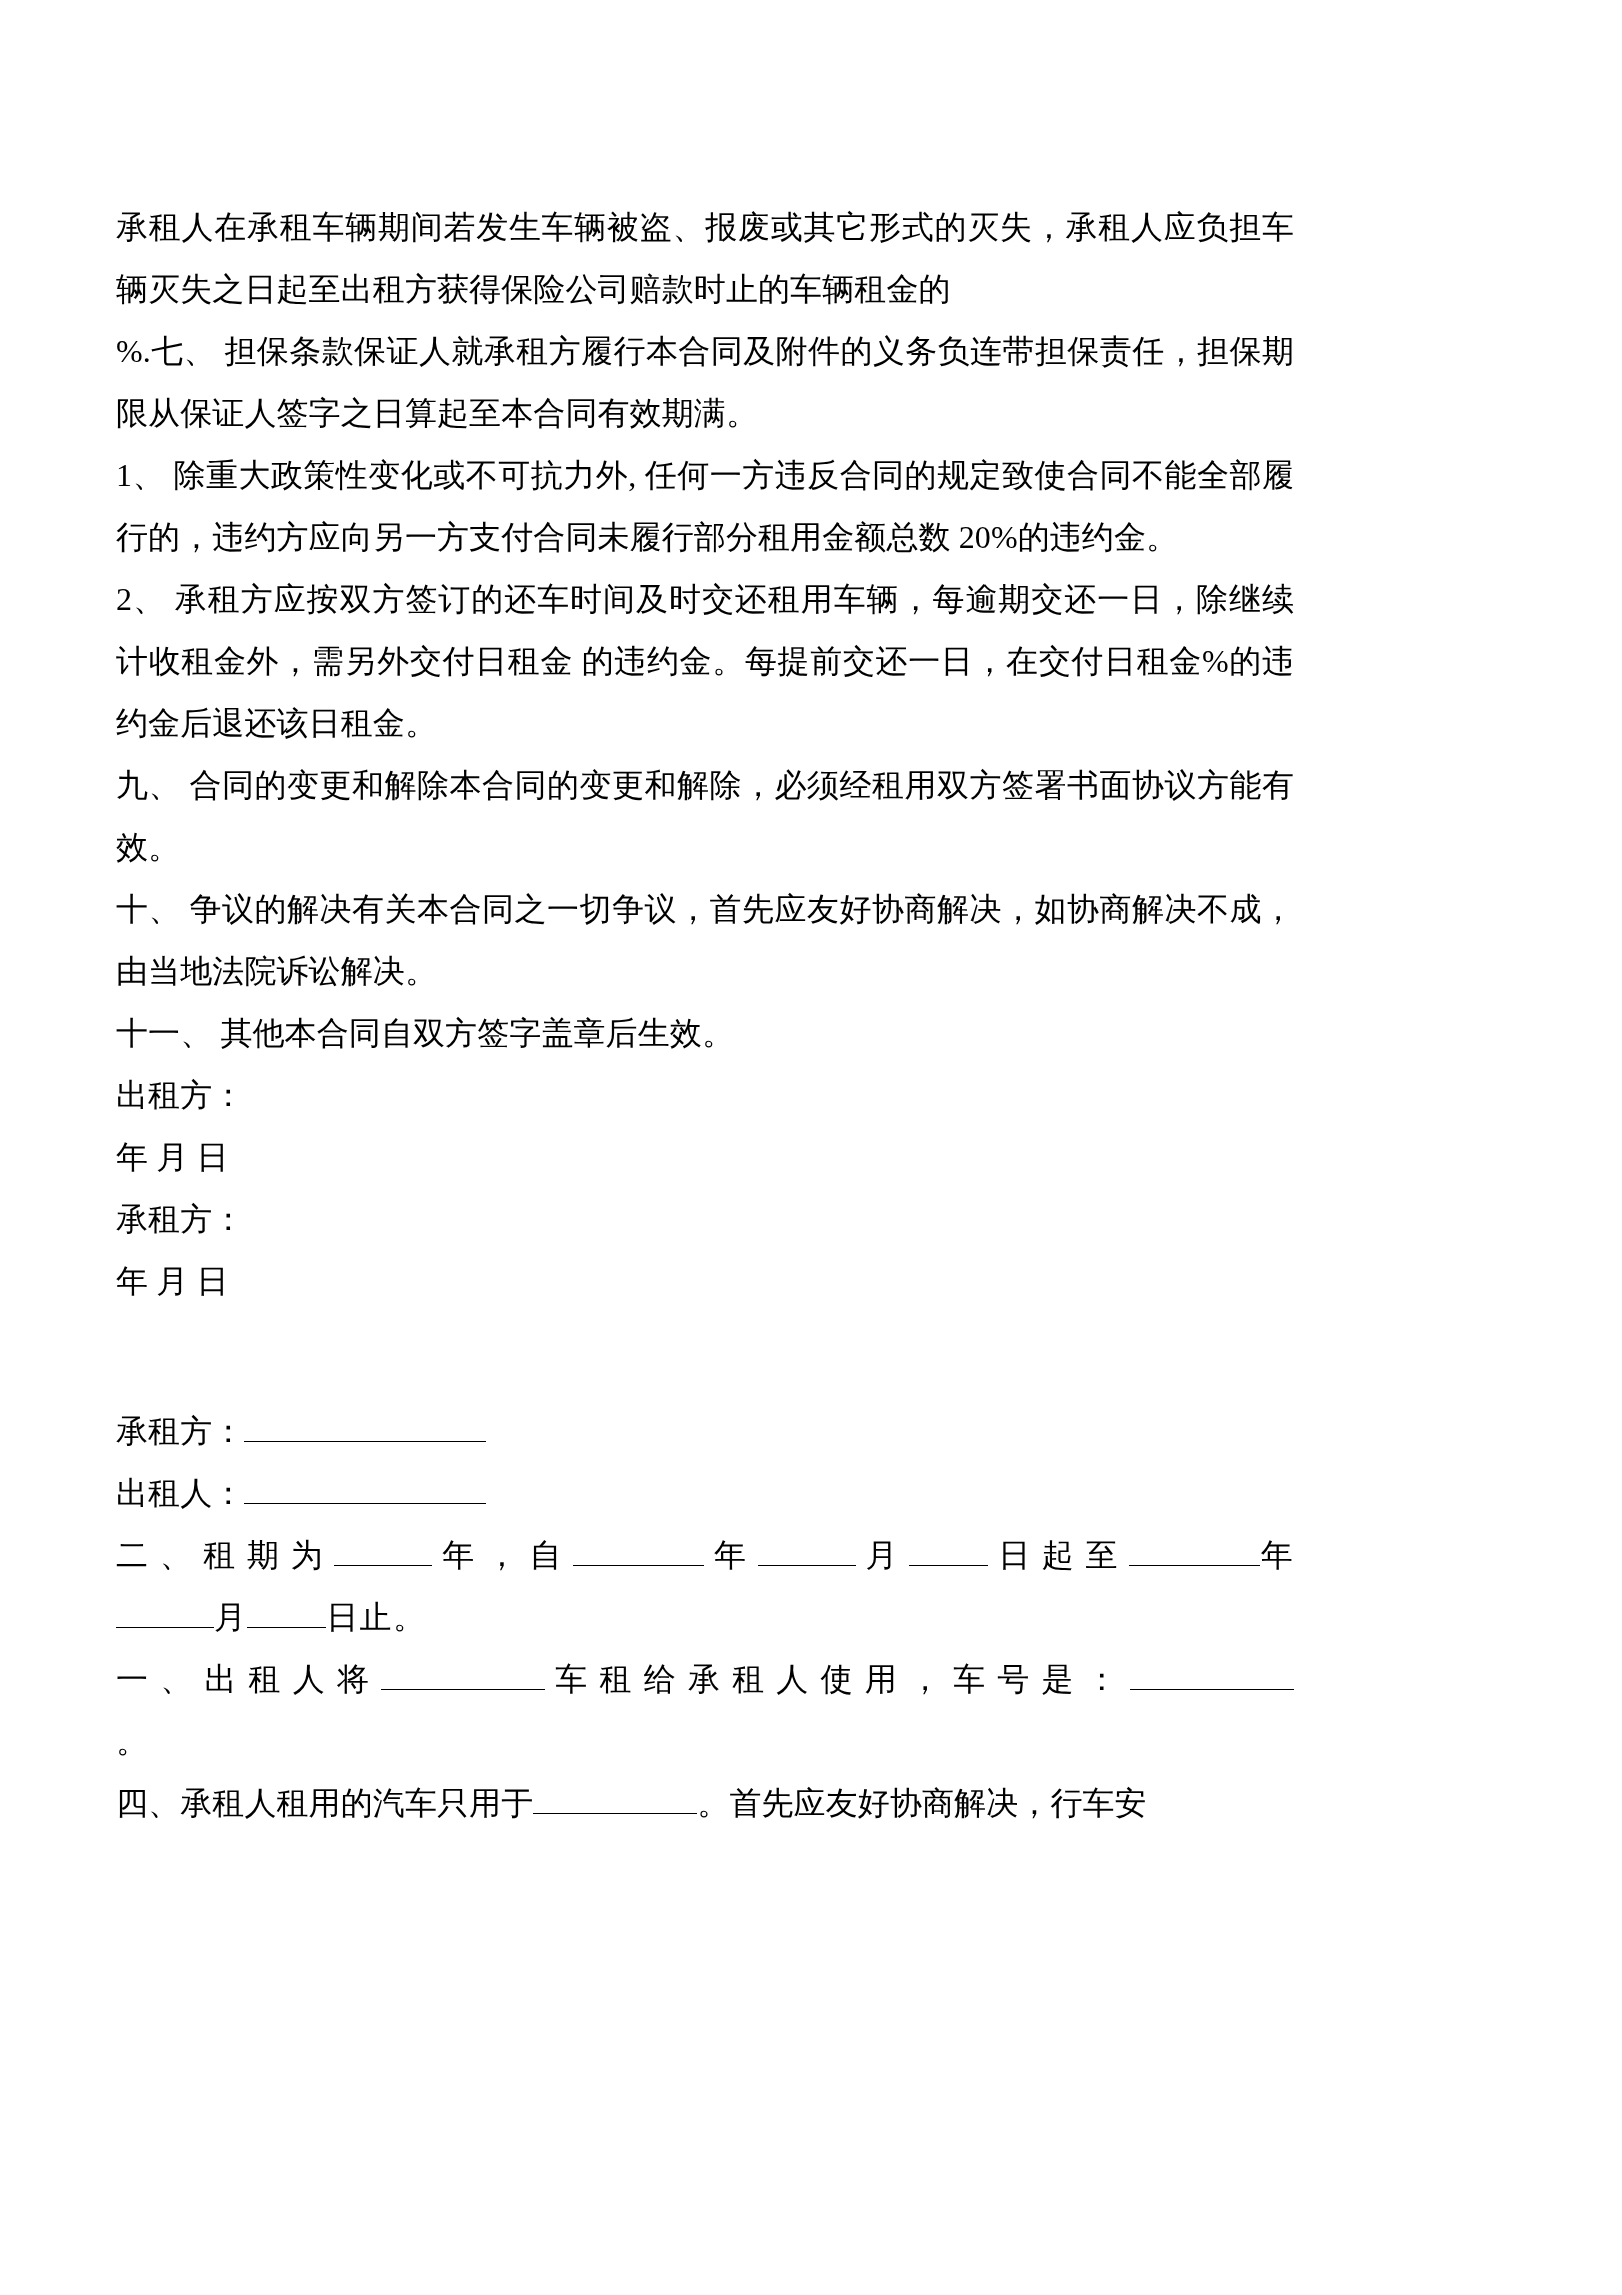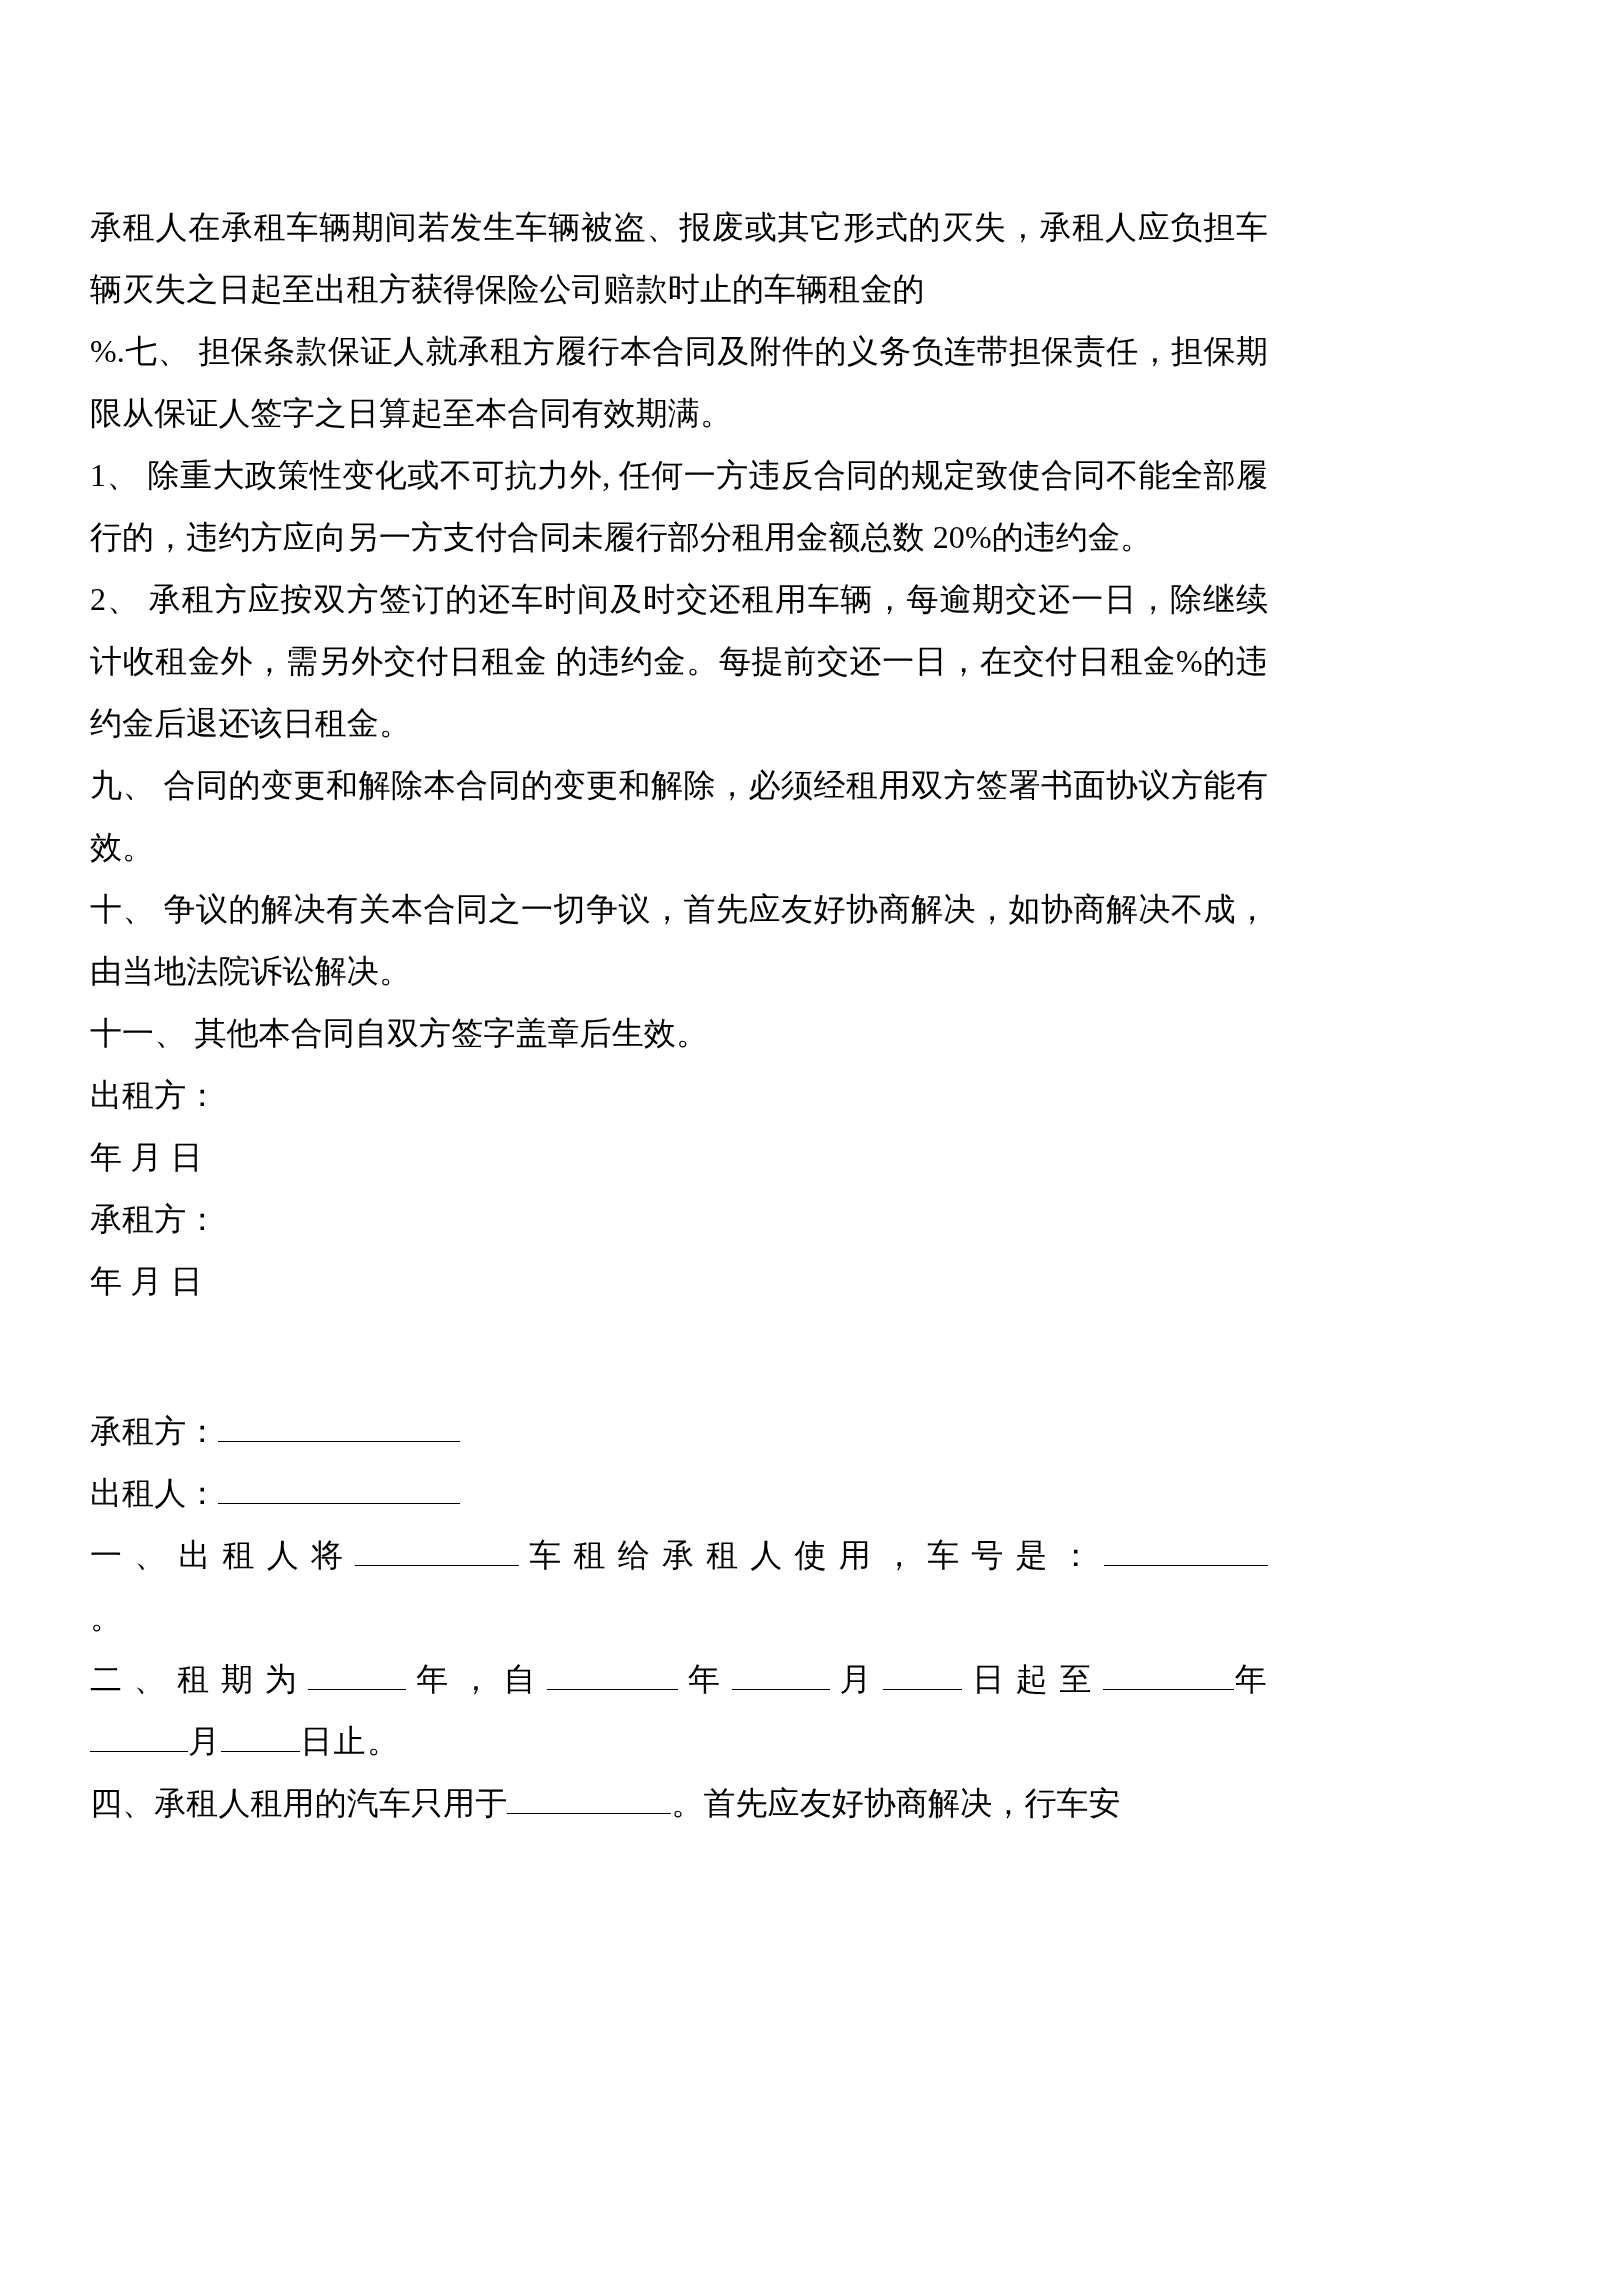--- a/index.html
+++ b/index.html
@@ -12,21 +12,21 @@
     height: 2295px;
     font-family: "Liberation Serif", serif;
     color: #000000;
     -webkit-font-smoothing: antialiased;
   }
   .page {
     position: relative;
     width: 1623px;
     height: 2295px;
     box-sizing: border-box;
-    padding: 196px 196px 0 90px;
+    padding: 196px 196px 0 116px;
   }
   .doc-body {
     width: 1178px;
   }
   p.para {
     margin: 0;
     font-size: 32px;
     line-height: 62px;
     text-align: justify;
     text-justify: inter-ideograph;
@@ -73,39 +73,39 @@
     <div class="spacer-sm"></div>
 
     <p class="para">
       <span>承租方：</span><span class="blank b-sig"></span>
     </p>
     <p class="para">
       <span>出租人：</span><span class="blank b-sig"></span>
     </p>
 
     <p class="para tracked">
-      <span>一 、 出 租 人 将</span>
-      <span class="blank b-lg"></span>
-      <span>车 租 给 承 租 人 使 用 ， 车 号 是 ：</span>
-      <span class="blank b-lg"></span><span>。</span>
-    </p>
-
-    <p class="para tracked">
       <span>二 、 租 期 为</span>
       <span class="blank b-sm"></span>
       <span>年 ， 自</span>
       <span class="blank b-md"></span>
       <span>年</span>
       <span class="blank b-sm"></span>
       <span>月</span>
       <span class="blank b-xs"></span>
       <span>日 起 至</span>
       <span class="blank b-md"></span><span>年</span><span class="blank b-sm"></span><span>月</span><span class="blank b-xs"></span><span>日止。</span>
     </p>
 
+    <p class="para tracked">
+      <span>一 、 出 租 人 将</span>
+      <span class="blank b-lg"></span>
+      <span>车 租 给 承 租 人 使 用 ， 车 号 是 ：</span>
+      <span class="blank b-lg"></span><span>。</span>
+    </p>
+
 
     <p class="para">
       <span>四、承租人租用的汽车只用于</span><span class="blank b-lg"></span><span>。首先应友好协商解决，行车安</span>
     </p>
 
   </div>
 </div>
 
 
 </body></html>

